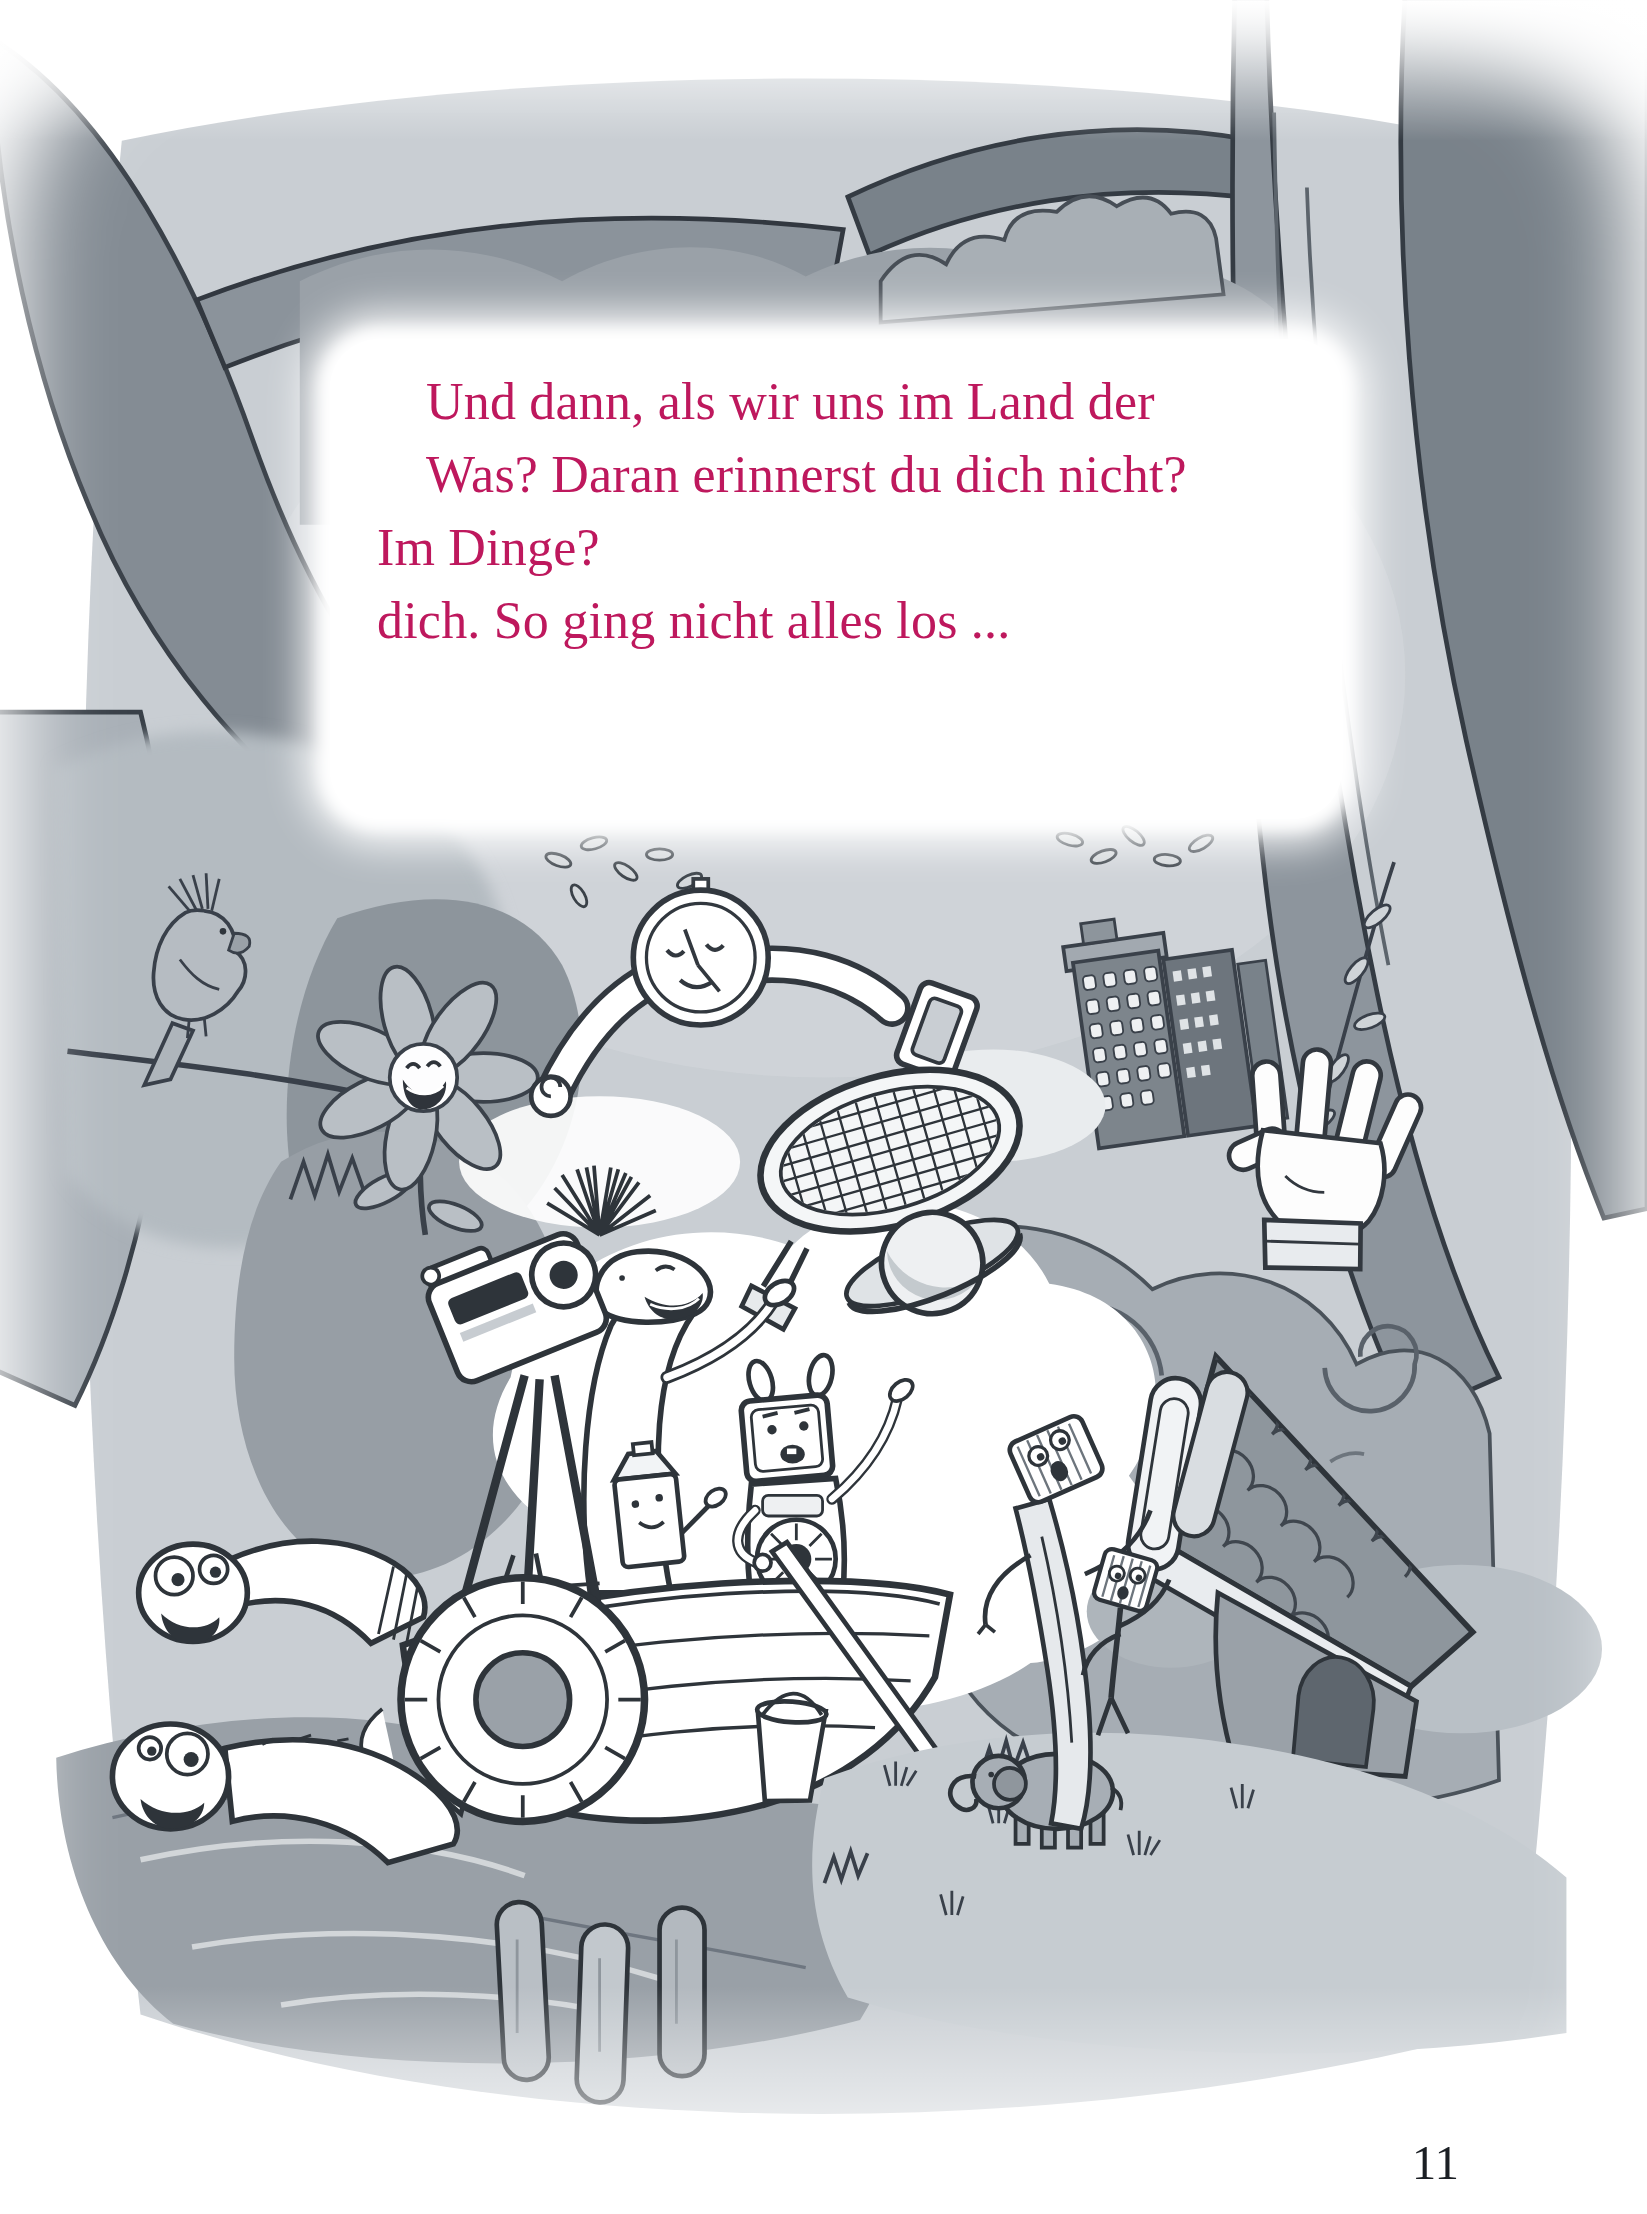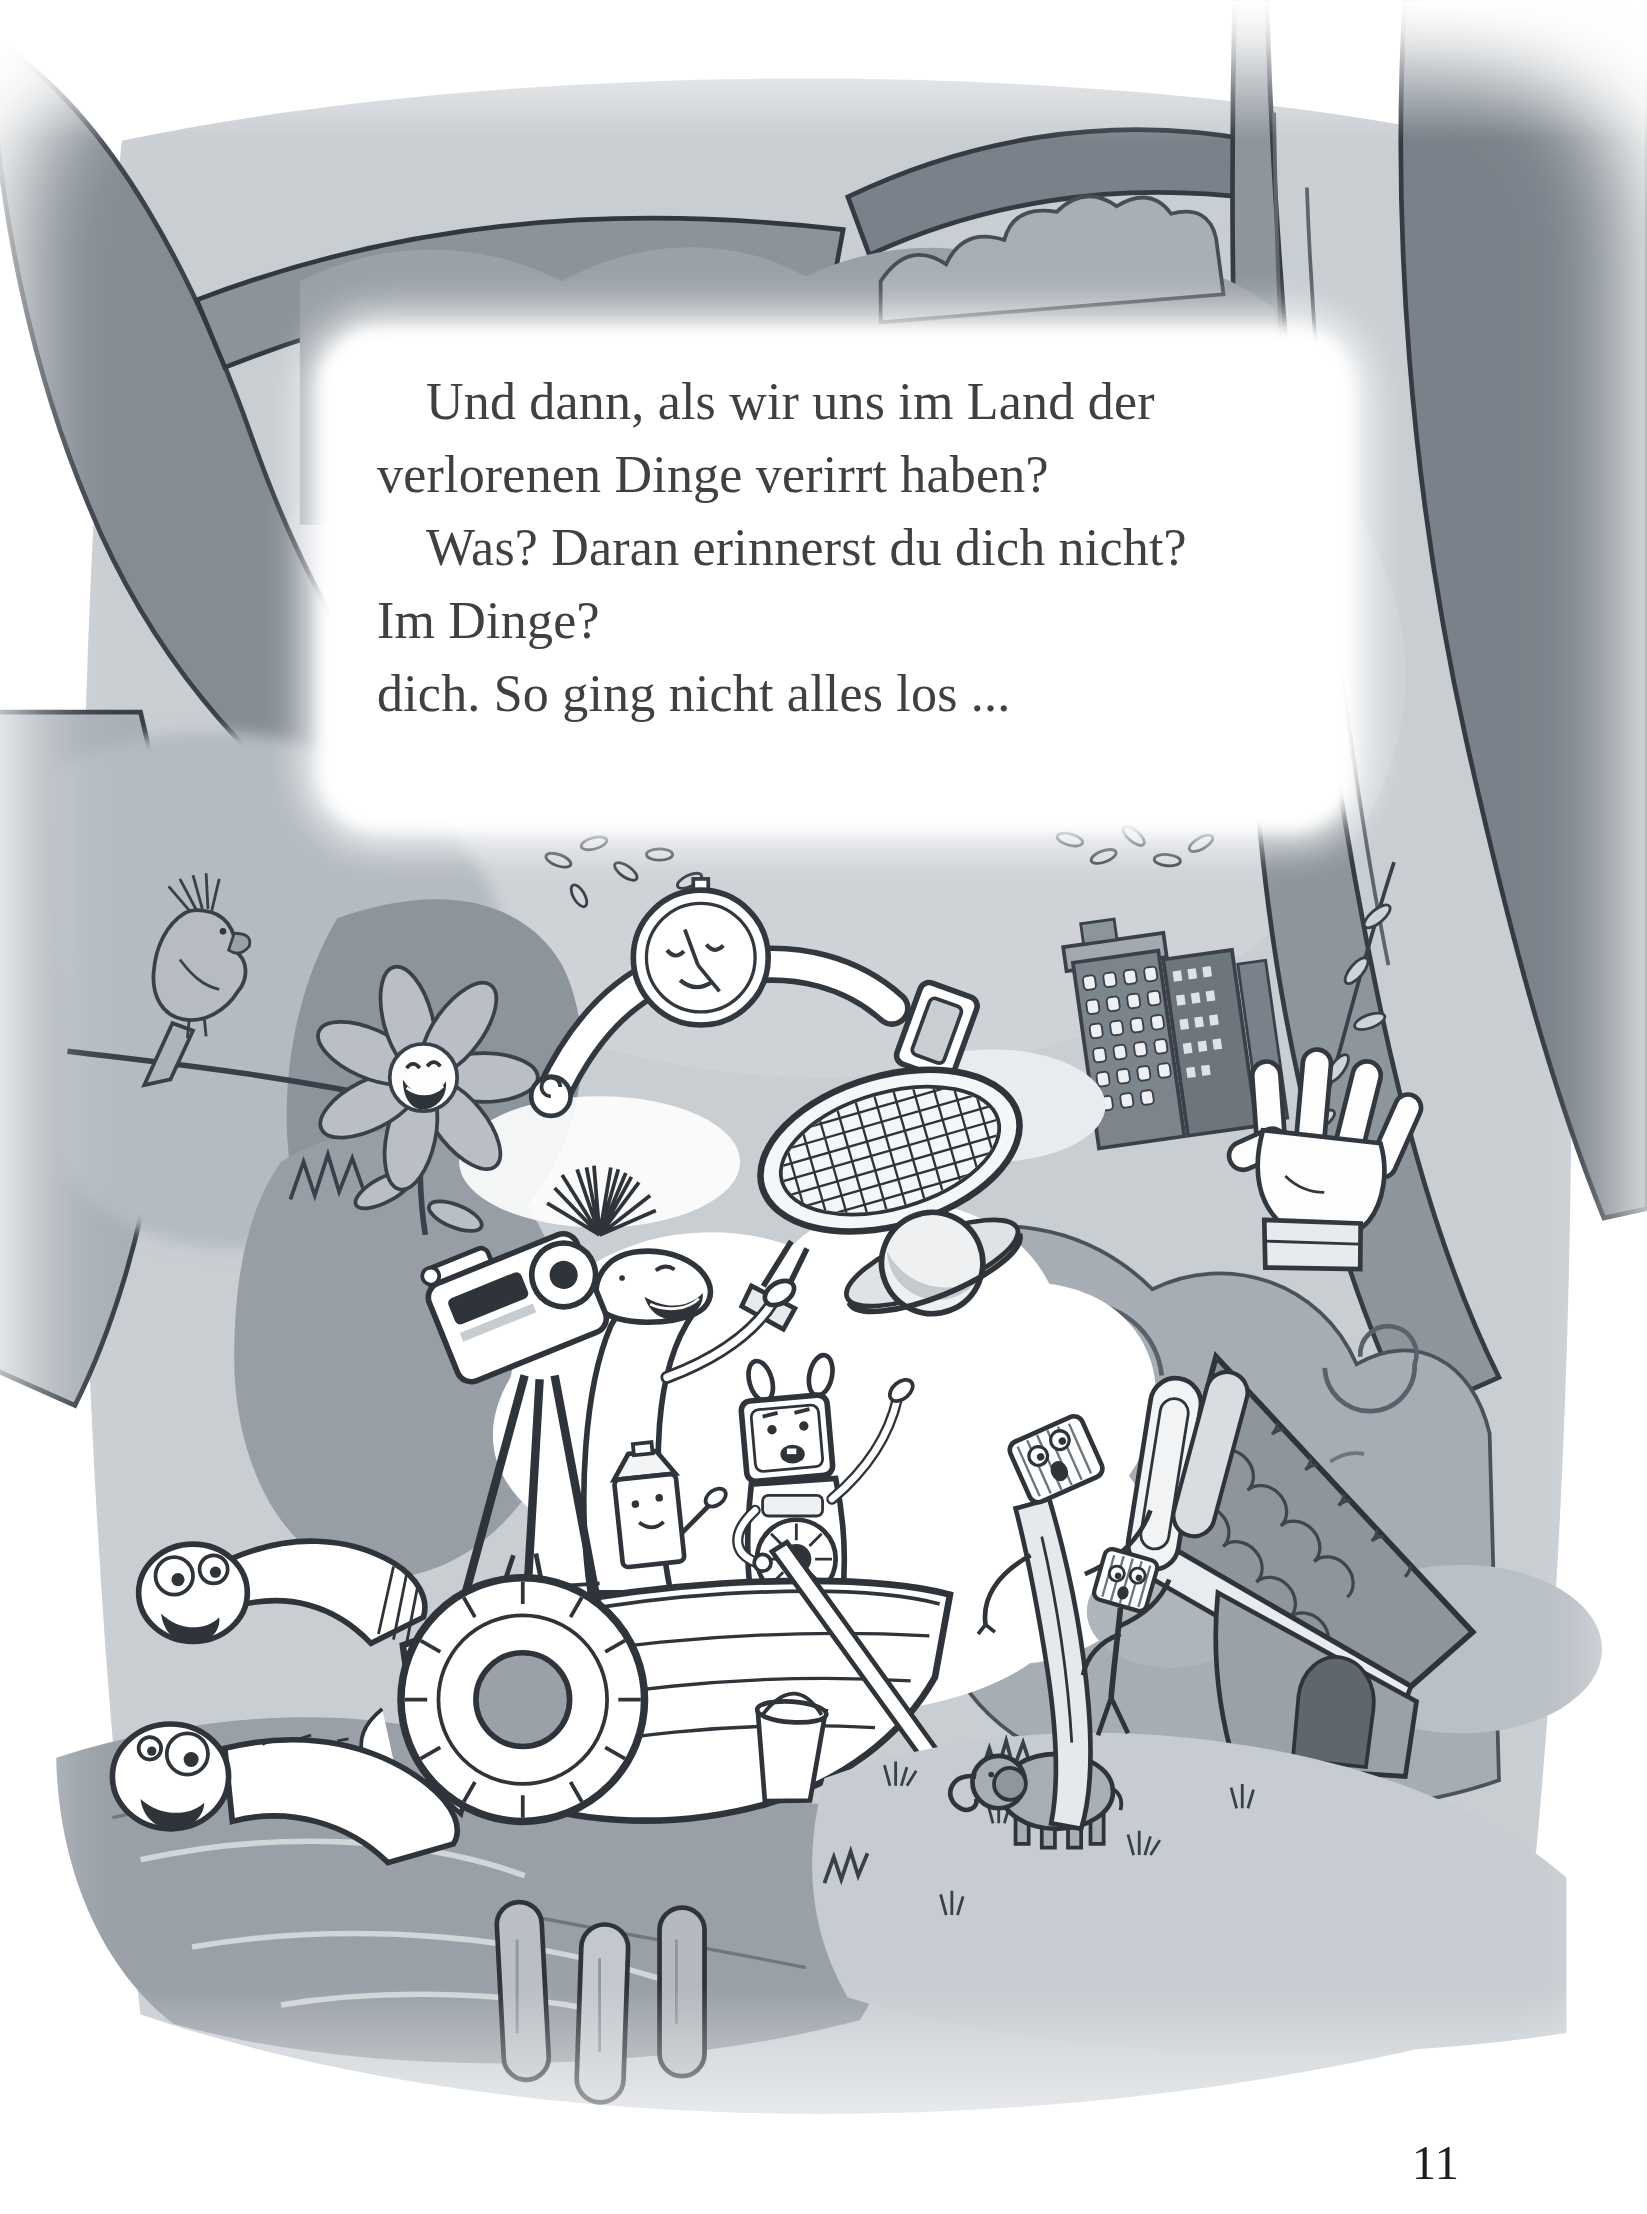--- a/index.html
+++ b/index.html
@@ -8,21 +8,21 @@
     overflow:hidden;font-family:"Liberation Serif", serif;
   }
   .illustration{position:absolute;inset:0;width:100%;height:100%;}
   .speech-box{
     position:absolute;left:330px;top:339px;width:1012px;height:480px;
     background:#ffffff;border-radius:49px;
     box-shadow:0 0 15px 9.4px #ffffff, 0 0 39px 26px rgba(255,255,255,0.92);
   }
   .story{
     position:absolute;left:377px;top:365px;width:974px;
-    font-size:52px;line-height:73px;color:#404040;letter-spacing:0.2px;
+    font-size:52px;line-height:73px;color:#be185d;letter-spacing:0.2px;
   }
   .story .line{white-space:nowrap;}
   .story .indent{text-indent:49px;}
   .story em{font-style:italic;}
   .page-num{
     position:absolute;left:1347px;top:2134px;width:112px;text-align:right;
     font-size:49px;color:#1b1f24;
   }
 </style>
 </head>
@@ -496,21 +496,20 @@
   <g>
     <rect x="-170" y="-170" width="2098" height="2704" rx="420" fill="none" stroke="#ffffff" stroke-width="380" filter="url(#vb)"></rect>
     <rect x="0" y="0" width="1758" height="150" fill="url(#gTop)"></rect>
     <rect x="0" y="2120" width="1758" height="244" fill="url(#gBot)"></rect>
   </g>
 </svg>
 
 <div class="speech-box"></div>
 <div class="story">
   <div class="line indent">Und dann, als wir uns im Land der</div>
-  <div class="line">verlorenen Dinge verirrt haben?</div>
   <div class="line indent">Was? Daran erinnerst du dich nicht?</div>
   <div class="line">Im Dinge?</div>
   <div class="line">dich. So ging nicht alles los ...</div>
 </div>
 
 <div class="page-num">11</div>
 
 </div>
 
 

